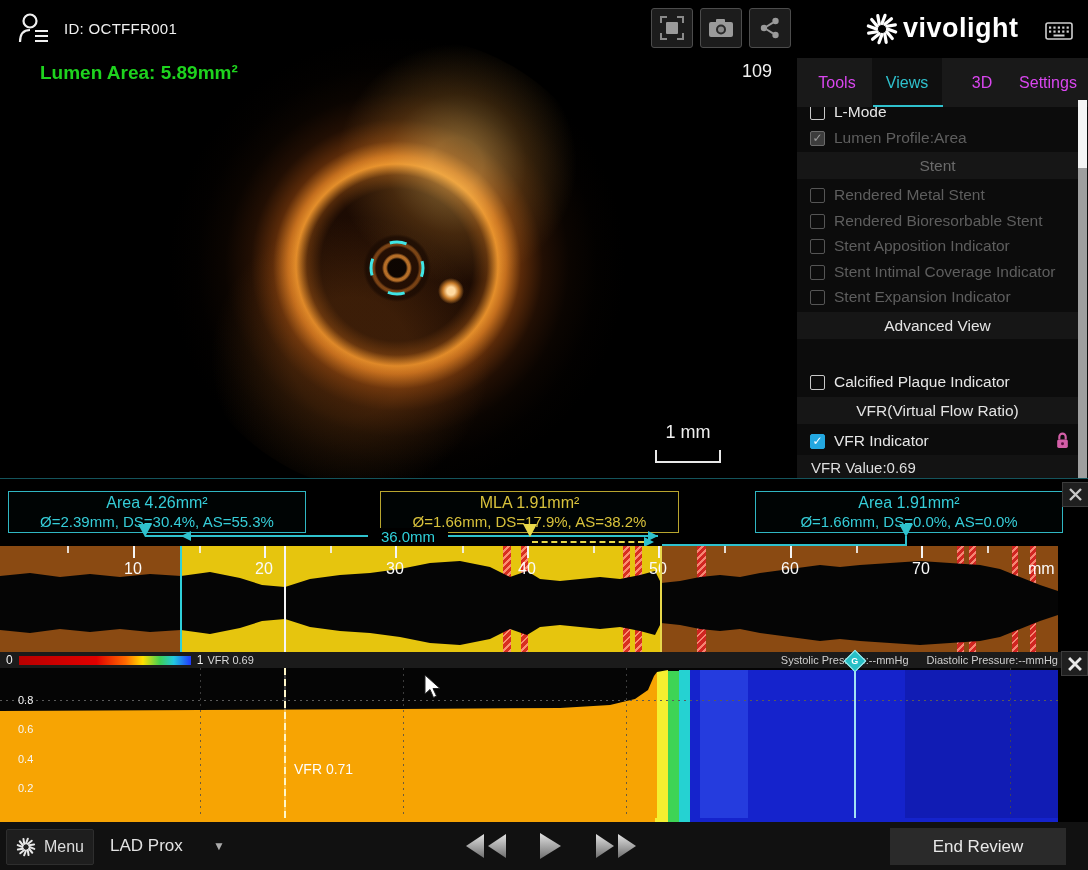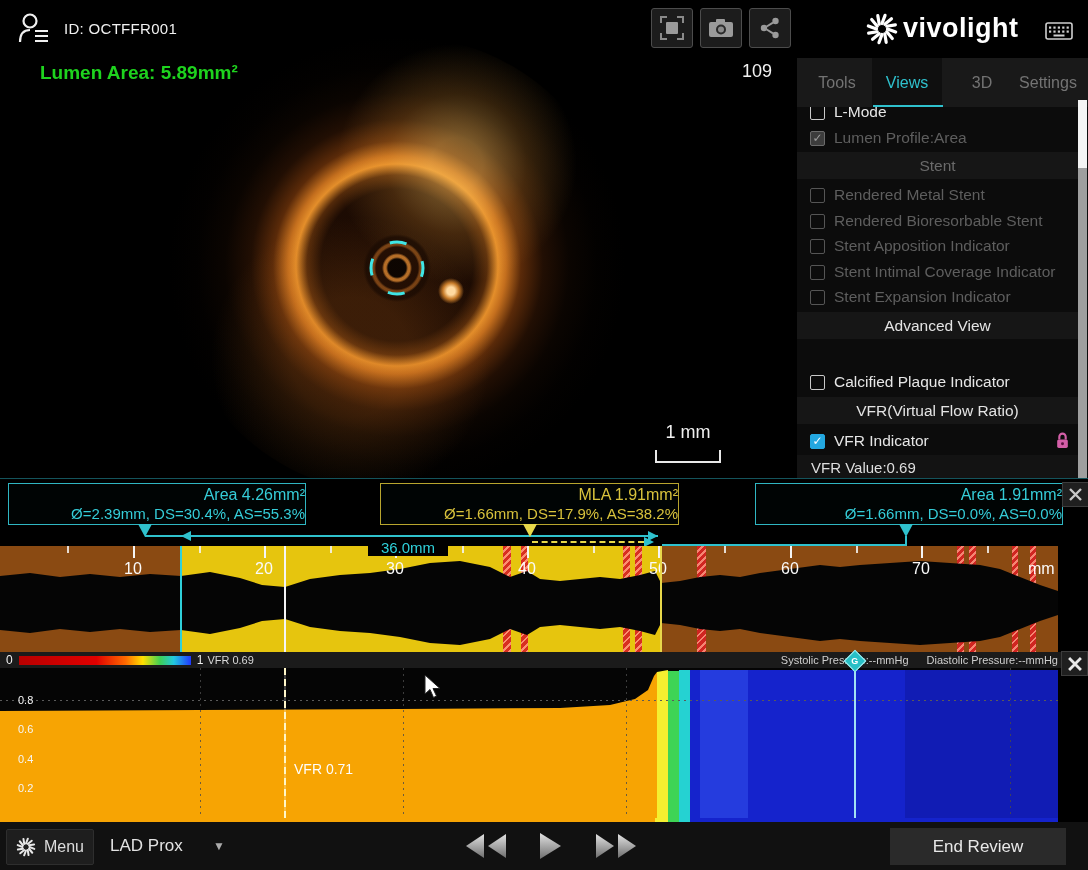--- a/index.html
+++ b/index.html
@@ -22,39 +22,39 @@
   .frame-no{left:712px;top:61px;width:60px;text-align:right;font-size:18px;color:#f2f2f2;}
   .tool-btn{width:40px;height:38px;background:#1c1c1c;border:1px solid #4c4c4c;border-radius:3px;
     display:flex;align-items:center;justify-content:center;}
   .scale-label{left:648px;top:422px;width:80px;text-align:center;font-size:18px;color:#f0f0f0;}
   .scale-bar{left:655px;top:450px;width:62px;height:11px;border-left:2px solid #e8e8e8;border-right:2px solid #e8e8e8;border-bottom:2px solid #e8e8e8;}
   
   .right-panel{left:797px;top:0;width:291px;height:478px;background:#0c0c0c;}
   .brand{position:absolute;left:0;top:0;width:291px;height:58px;background:#000;}
   .brand-text{position:absolute;left:106px;top:13px;font-size:27px;font-weight:bold;color:#fff;letter-spacing:.5px;}
   .tabsbar{position:absolute;left:0;top:58px;width:291px;height:49px;background:#191919;}
-  .tab{position:absolute;top:0;height:49px;display:flex;align-items:center;justify-content:center;font-size:16px;color:#737373;}
+  .tab{position:absolute;top:0;height:49px;display:flex;align-items:center;justify-content:center;font-size:16px;color:#d946ef;}
   .tab.sel{background:#0f0f0f;color:#2fc1cd;}
   .tab-underline{position:absolute;left:76px;top:105px;width:70px;height:2px;background:#2fc1cd;z-index:5;}
   .plist{position:absolute;left:0;top:107px;width:291px;height:371px;background:#0c0c0c;overflow:hidden;}
   .prow{position:absolute;left:0;width:280px;height:24px;display:flex;align-items:center;}
   .cbx{width:15px;height:15px;margin-left:13px;margin-right:9px;border:1.5px solid #c9c9c9;border-radius:2px;
        box-sizing:border-box;display:flex;align-items:center;justify-content:center;font-size:12px;line-height:1;}
   .cbx.dis{border-color:#555;}
   .cbx.chk-dis{background:#3c3c3c;border-color:#6a6a6a;color:#9f9f9f;}
   .cbx.chk-acc{background:#23a7e0;border-color:#23a7e0;color:#fff;}
   .plabel{font-size:15.5px;}
   .en{color:#e6e6e6;} .di{color:#5e5e5e;}
   .phead{position:absolute;left:0;width:281px;height:27px;background:#161616;display:flex;align-items:center;justify-content:center;font-size:15.5px;}
   .ptext{position:absolute;left:0;width:281px;height:24px;background:#131313;display:flex;align-items:center;padding-left:14px;box-sizing:border-box;font-size:15px;color:#dedede;}
   .scrolltrack{position:absolute;left:281px;top:100px;width:9px;height:378px;background:#9f9f9f;}
   .scrollthumb{position:absolute;left:0;top:0;width:9px;height:68px;background:#f4f4f4;}
   
   .measure-row{left:0;top:478px;width:1088px;height:68px;background:#000;border-top:1px solid #14545c;}
-  .mbox{position:absolute;top:4px;height:40px;background:rgba(0,8,8,.55);display:flex;flex-direction:column;align-items:flex-end;justify-content:center;line-height:1.25;}
+  .mbox{position:absolute;top:12px;height:40px;background:rgba(0,8,8,.55);display:flex;flex-direction:column;align-items:center;justify-content:center;line-height:1.25;}
   .mbox.cy{border:1px solid #2fb6c2;color:#35cdd8;}
   .mbox.yl{border:1px solid #b7a52e;color:#d8c23c;}
   .mtitle{font-size:16px;} .mdet{font-size:15px;}
   .tri-down{position:absolute;width:0;height:0;border-left:7px solid transparent;border-right:7px solid transparent;}
   .xbtn{position:absolute;width:25px;height:23px;background:#1f1f1f;border:1px solid #3c3c3c;display:flex;align-items:center;justify-content:center;}
   
   .profile{left:0;top:546px;width:1058px;height:128px;background:#8a4a12;overflow:hidden;}
   .tick{position:absolute;top:0;width:2px;background:#f5f5f5;}
   .ticklabel{position:absolute;top:14px;font-size:16px;color:#fafafa;transform:translateX(-50%);} 
   .area-label{position:absolute;left:8px;bottom:4px;font-size:16px;color:#fafafa;}
@@ -262,21 +262,21 @@
     <div class="xbtn" style="left:1062px;top:3px;">
       <svg width="13" height="13" viewBox="0 0 13 13">
           <path d="M1 1 L12 12 M12 1 L1 12" stroke="#c8c8c8" stroke-width="2.4"></path>
         </svg>
     </div>
 
     <div class="tri-down" style="left:138px;top:45px;border-top:13px solid #2fc1cd;"></div>
     <div class="abs" style="left:145px;top:56px;width:513px;height:2px;background:#2fc1cd;"></div>
     <div class="abs" style="left:181px;top:52px;width:0;height:0;border-top:5px solid transparent;border-bottom:5px solid transparent;border-right:10px solid #2fc1cd;"></div>
     <div class="abs" style="left:648px;top:52px;width:0;height:0;border-top:5px solid transparent;border-bottom:5px solid transparent;border-left:10px solid #2fc1cd;"></div>
-    <div class="abs" style="left:368px;top:49px;width:80px;text-align:center;background:#000;color:#2fd0da;font-size:15px;z-index:3;margin-top:11px;">36.0mm</div>
+    <div class="abs" style="left:368px;top:49px;width:80px;text-align:center;background:#000;color:#2fd0da;font-size:15px;z-index:3;">36.0mm</div>
     <div class="tri-down" style="left:523px;top:45px;border-top:13px solid #e8d84a;"></div>
     <div class="abs" style="left:532px;top:62px;width:112px;height:0;border-top:2px dashed #e8d84a;"></div>
     <div class="abs" style="left:644px;top:58px;width:0;height:0;border-top:5px solid transparent;border-bottom:5px solid transparent;border-left:10px solid #2fc1cd;"></div>
     <div class="tri-down" style="left:899px;top:45px;border-top:13px solid #2fc1cd;"></div>
     <div class="abs" style="left:905px;top:57px;width:2px;height:9px;background:#2fc1cd;"></div>
     <div class="abs" style="left:662px;top:65px;width:245px;height:2px;background:#2fc1cd;"></div>
   </div>
 
   <div class="abs profile" id="profile">
     <div class="abs" style="left:181px;top:0;width:480px;height:106px;background:#e6c50e;"></div>

